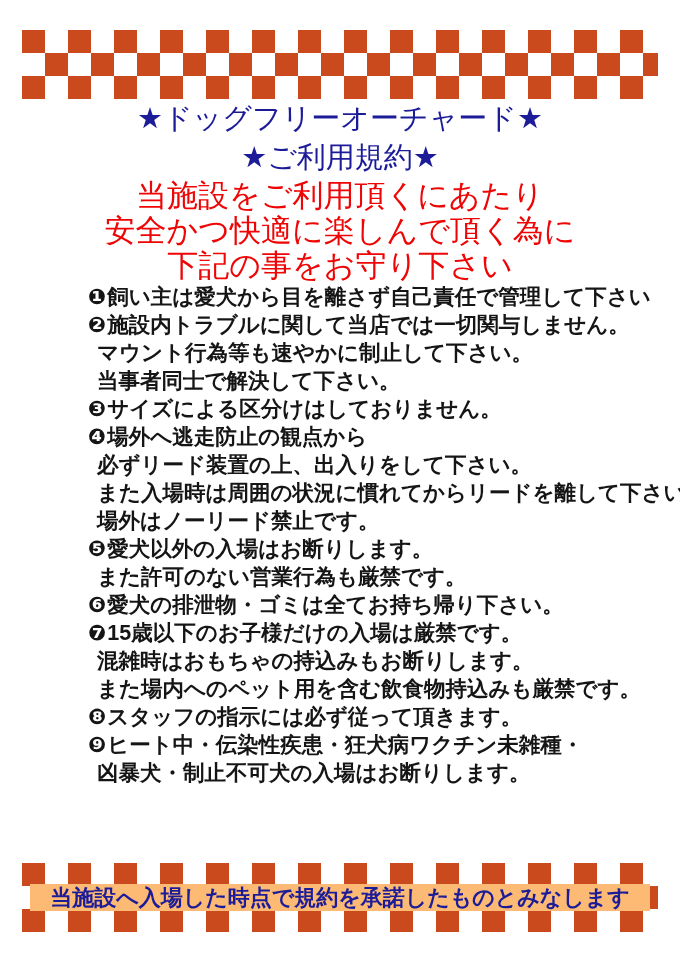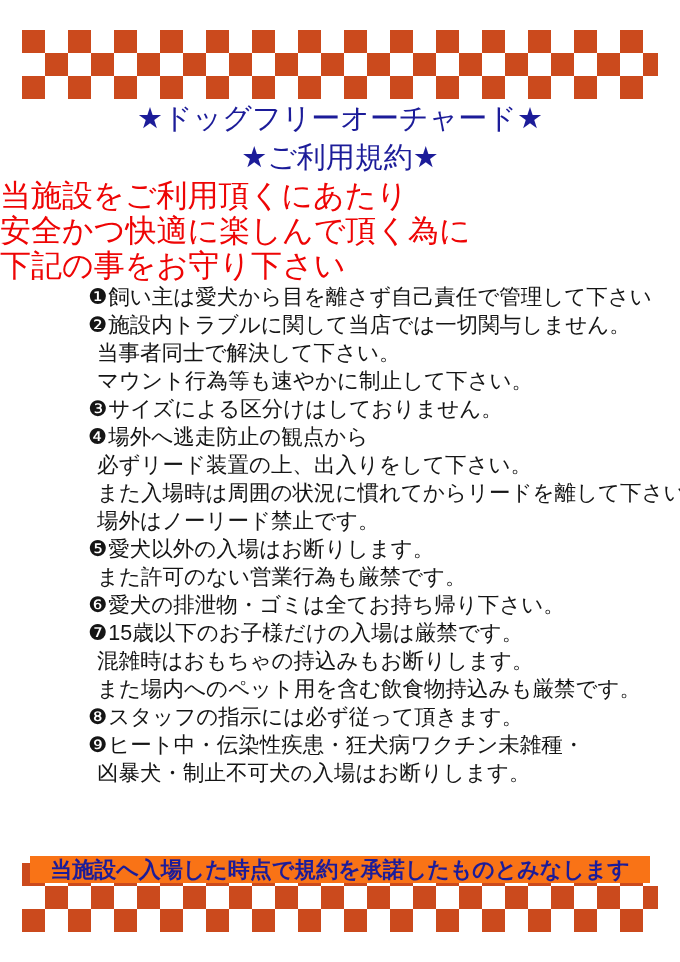--- a/index.html
+++ b/index.html
@@ -43,48 +43,48 @@
     line-height: 39px;
     font-weight: 500;
     letter-spacing: 0px;
     white-space: nowrap;
   }
   .intro-block {
     position: absolute;
     top: 178px;
     left: 0;
     width: 680px;
-    text-align: left;
+    text-align: center;
     color: var(--red);
     font-size: 31px;
     line-height: 35px;
     font-weight: 500;
     white-space: nowrap;
   }
   .rules-list {
     position: absolute;
     top: 283px;
     left: 88px;
     width: 580px;
     color: var(--ink);
     font-size: 21.5px;
     line-height: 28px;
-    font-weight: normal;
+    font-weight: bold;
     white-space: nowrap;
   }
   .rule-line { padding-left: 0; }
   .rule-line.cont { padding-left: 9px; }
   .rule-num { margin-right: 1px; }
   .footer-band {
     position: absolute;
     left: 30px;
-    top: 856px;
+    top: 884px;
     width: 620px;
     height: 27px;
-    background: #f97316;
+    background: #fdba74;
     z-index: 2;
     display: flex;
     align-items: center;
     justify-content: center;
   }
   .footer-band .footer-text {
     color: var(--blue);
     font-size: 22px;
     font-weight: bold;
     line-height: 27px;
@@ -105,22 +105,22 @@
 
   <div class="intro-block">
       <div>当施設をご利用頂くにあたり</div>
       <div>安全かつ快適に楽しんで頂く為に</div>
       <div>下記の事をお守り下さい</div>
     </div>
 
   <div class="rules-list">
       <div class="rule-line"><span class="rule-num">❶</span><span>飼い主は愛犬から目を離さず自己責任で管理して下さい</span></div>
       <div class="rule-line"><span class="rule-num">❷</span><span>施設内トラブルに関して当店では一切関与しません。</span></div>
+      <div class="rule-line cont">マウント行為等も速やかに制止して下さい。</div>
       <div class="rule-line cont">当事者同士で解決して下さい。</div>
-      <div class="rule-line cont">マウント行為等も速やかに制止して下さい。</div>
       <div class="rule-line"><span class="rule-num">❸</span><span>サイズによる区分けはしておりません。</span></div>
       <div class="rule-line"><span class="rule-num">❹</span><span>場外へ逃走防止の観点から</span></div>
       <div class="rule-line cont">必ずリード装置の上、出入りをして下さい。</div>
       <div class="rule-line cont">また入場時は周囲の状況に慣れてからリードを離して下さい。</div>
       <div class="rule-line cont">場外はノーリード禁止です。</div>
       <div class="rule-line"><span class="rule-num">❺</span><span>愛犬以外の入場はお断りします。</span></div>
       <div class="rule-line cont">また許可のない営業行為も厳禁です。</div>
       <div class="rule-line"><span class="rule-num">❻</span><span>愛犬の排泄物・ゴミは全てお持ち帰り下さい。</span></div>
       <div class="rule-line"><span class="rule-num">❼</span><span>15歳以下のお子様だけの入場は厳禁です。</span></div>
       <div class="rule-line cont">混雑時はおもちゃの持込みもお断りします。</div>

